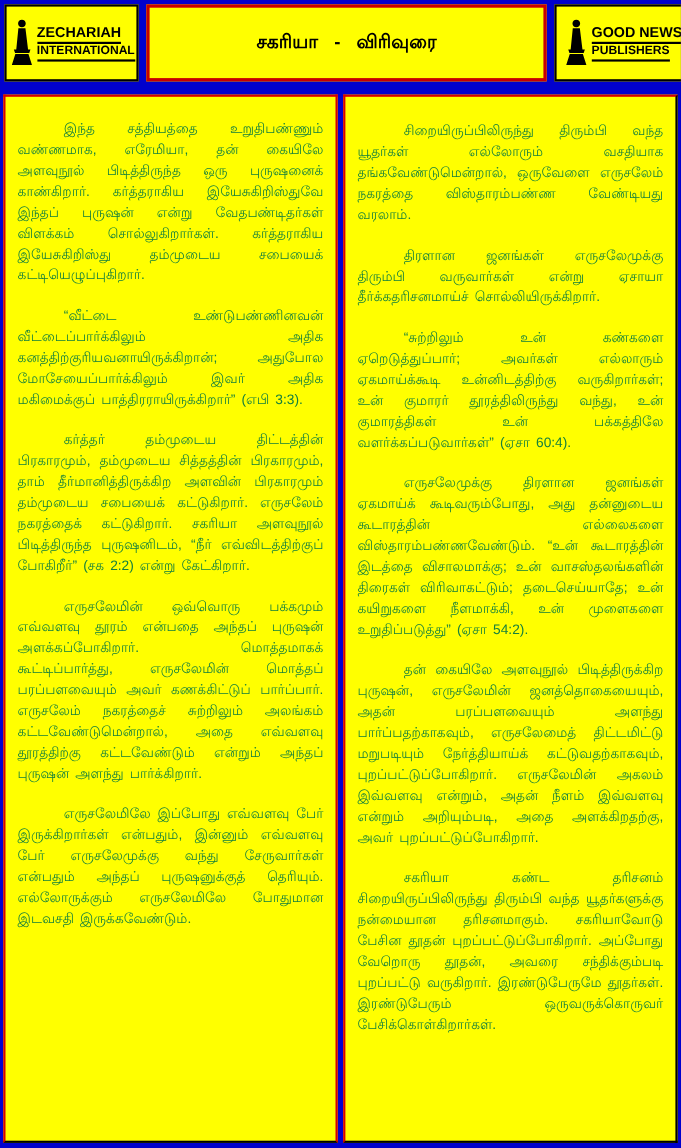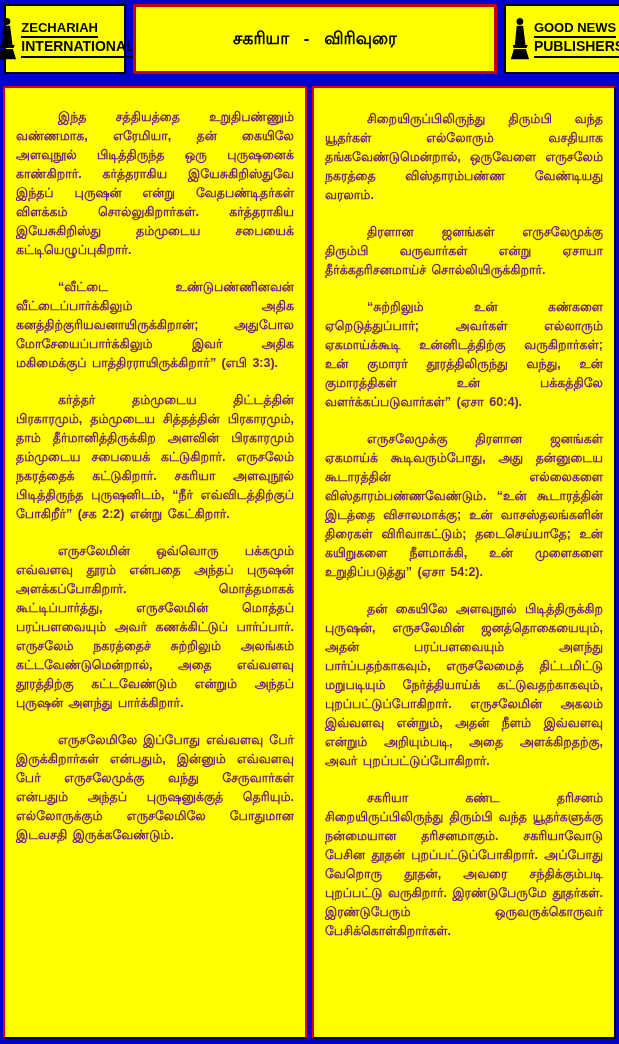--- a/index.html
+++ b/index.html
@@ -19,21 +19,21 @@
 
   .logo-box { display:flex; align-items:center; justify-content:center; gap:4px; height:100%; padding:2px; }
   .logo-fig { width:22px; height:46px; flex:0 0 auto; }
   .logo-fig svg { width:100%; height:100%; fill:#000; }
   .logo-text { display:flex; flex-direction:column; align-items:flex-start; }
   .logo-line1, .logo-line2 {
     font-weight:bold; color:#000; line-height:1.25;
     border-bottom:2px solid #000; letter-spacing:0px; white-space:nowrap;
   }
   .logo-line1 { font-size:13px; }
-  .logo-line2 { font-size:14px; }
+  .logo-line2 { font-size:11px; }
 
   .title-box { display:flex; flex-direction:column; align-items:center; justify-content:center; height:100%; gap:5px; }
   .title-tamil {
     font-size:17px; font-weight:bold; color:#000; word-spacing:10px;
   }
   .title-english {
     font-family:"Liberation Serif", serif; font-size:21px; font-weight:bold;
     color:#000; letter-spacing:1px; word-spacing:4px; white-space:nowrap;
   }
 
@@ -41,22 +41,22 @@
   .col {
     top:86px; width:304px; height:953px;
     border:2px solid;
     padding:20px 11px 10px 11px;
     overflow:hidden;
   }
   .col-left  { left:3px;   border-color:#d60000 #d60000 #000000 #d60000; }
   .col-right { left:312px; border-color:#d60000 #000000 #000000 #d60000; padding-top:22px; }
 
   .col p {
-    color:#701a75;
-    font-weight:bold;
+    color:#15803d;
+    font-weight:normal;
     font-size:12.5px;
     line-height:19px;
     text-align:justify;
     text-indent:42px;
     word-spacing:2px;
     margin-bottom:18px;
   }
 </style>
 </head>
 <body>

